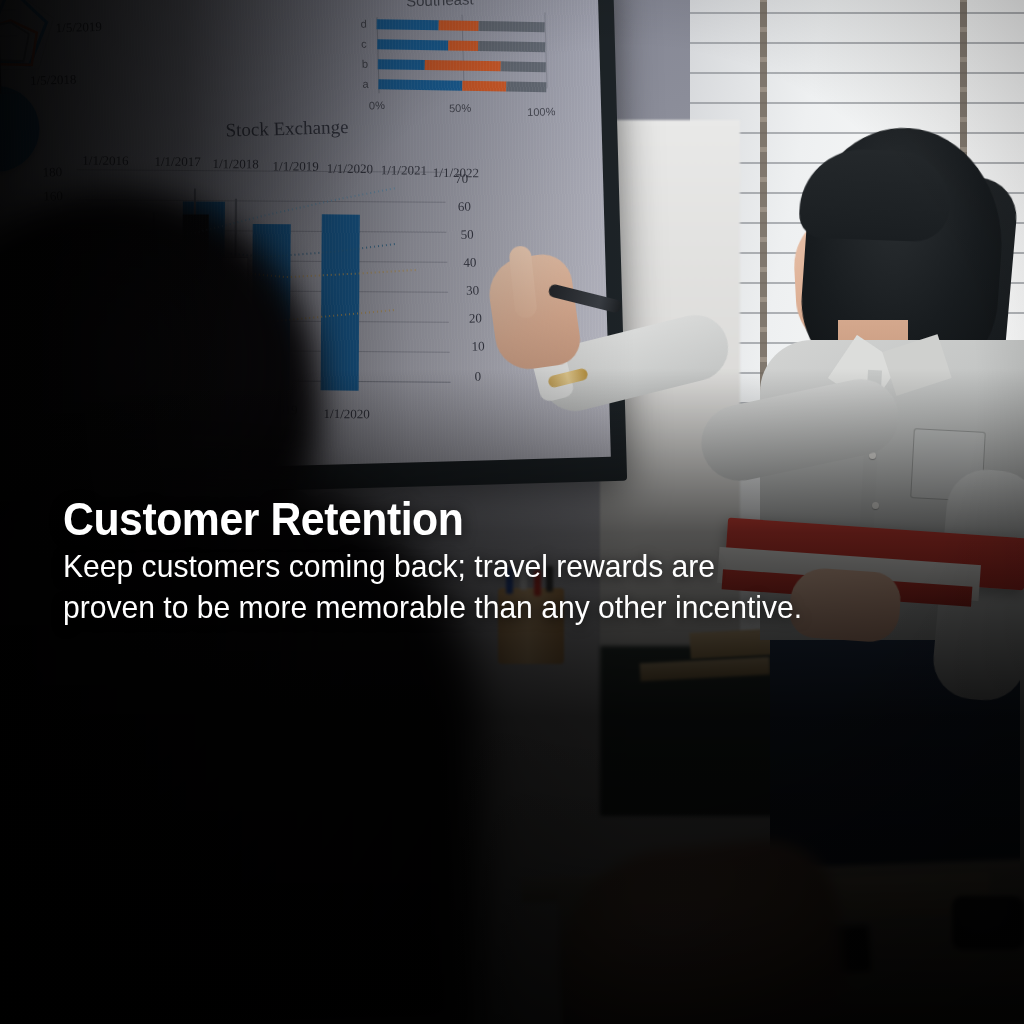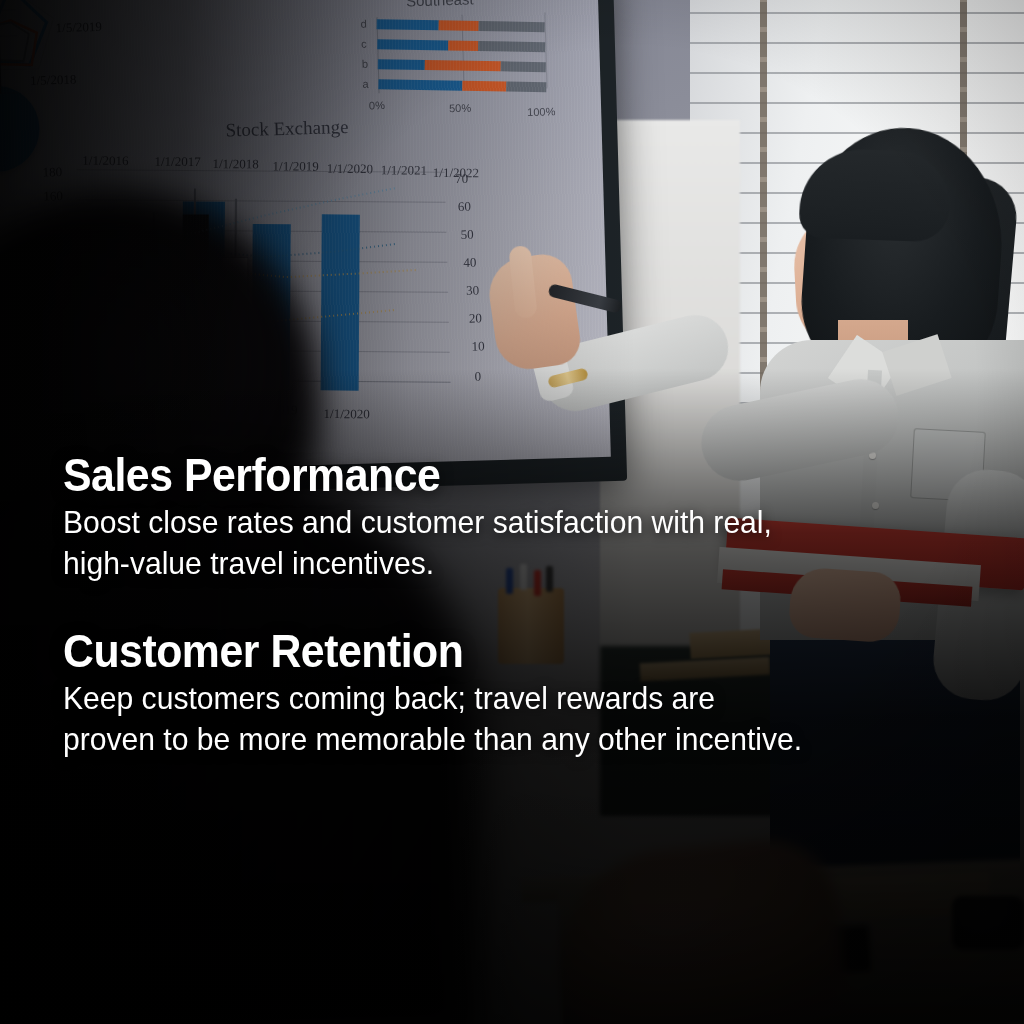--- a/index.html
+++ b/index.html
@@ -424,24 +424,20 @@
 
   <div class="layer" id="fgEar"></div>
   <div class="layer" id="fgHead"></div>
   <div class="layer" id="fgShoulder"></div>
 
   <div class="layer" id="scrim"></div>
   <div class="layer" id="vignette"></div>
 
   <div id="copy">
 
-    <div class="block">
-      <h2 class="h">Sales Performance</h2>
-      <p class="p">Boost close rates and customer satisfaction with real, high-value travel incentives.</p>
-    </div>
 
     <div class="block block2">
       <h2 class="h">Customer Retention</h2>
       <p class="p">Keep customers coming back; travel rewards are proven to be more memorable than any other incentive.</p>
     </div>
 
   </div>
 
 </div>
 

